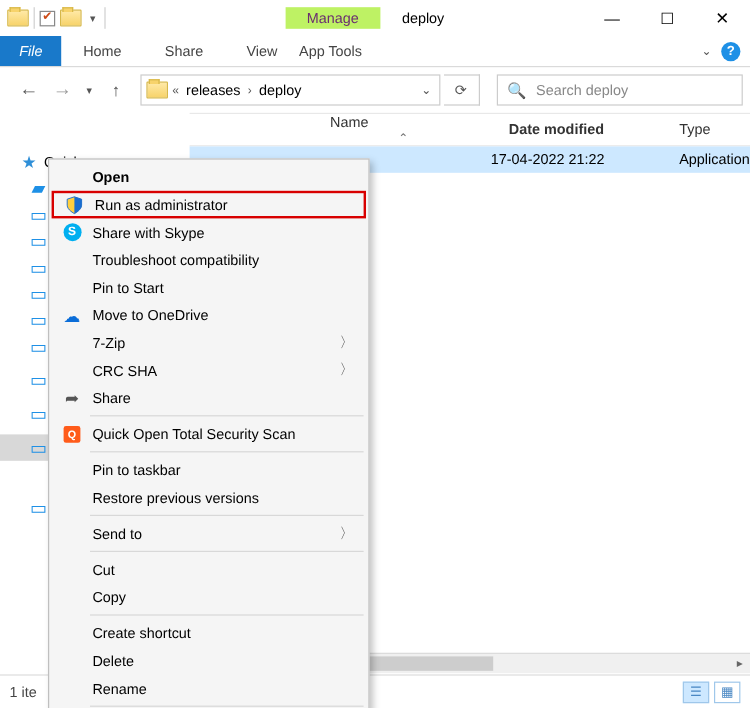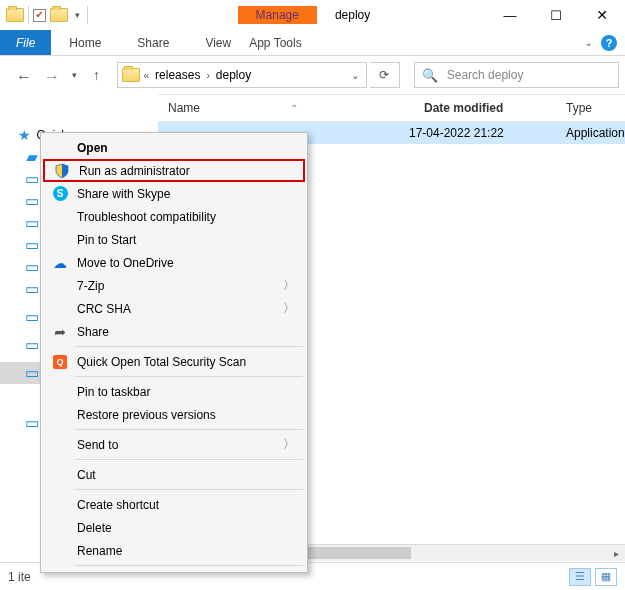--- a/index.html
+++ b/index.html
@@ -8,21 +8,21 @@
     
     .titlebar { height: 30px; display: flex; align-items: center; border-bottom: 0; }
     .qat { display: flex; align-items: center; padding-left: 6px; gap: 4px; }
     .folder-mini { width: 18px; height: 14px; background: linear-gradient(#ffe9a6,#f7d36b); border: 1px solid #d7b849; border-radius: 1px; position: relative; }
     .folder-mini::before { content:""; position:absolute; top:-3px; left:1px; width:7px; height:3px; background:#f7d36b; border:1px solid #d7b849; border-bottom:0; }
     .qat-sep { width:1px; height:18px; background:#d0d0d0; }
     .checkbox { width:13px; height:13px; border:1px solid #888; display:flex; align-items:center; justify-content:center; background:#fff;}
     .checkbox .tick { color:#cc4a16; font-size:10px; line-height:1; }
     .qat-caret { color:#555; font-size:9px; padding:0 3px; }
     .title-gap { width:150px; }
-    .manage { background: #f97316; color:#6b2e70; padding:2px 18px; font-size:12px; }
+    .manage { background: #bef264; color:#6b2e70; padding:2px 18px; font-size:12px; }
     .title-text { padding-left: 18px; }
     .spacer { flex:1; }
     .winbtns { display:flex; }
     .winbtn { width:46px; height:30px; display:flex; align-items:center; justify-content:center; font-size:13px; }
     .winbtn.close { font-size:14px; }
 
     
     .ribbon { height:26px; display:flex; align-items:stretch; border-bottom:1px solid #dadada; }
     .file-tab { background:#1979ca; color:#fff; padding:5px 16px; display:flex; align-items:center;font-style:italic; }
     .rtab { padding:5px 18px; color:#444; display:flex; align-items:center; }
@@ -40,21 +40,21 @@
     .addr .folder-mini { margin:0 2px 0 4px; }
     .crumb { padding:0 4px; color:#000; }
     .chev { color:#555; font-size:10px; padding:0 2px;}
     .addr-end { margin-left:auto; padding:0 6px; color:#555; font-size:10px;}
     .refresh { width:30px; height:26px; border:1px solid #ccc; border-left:0; margin-left:-1px; display:flex; align-items:center; justify-content:center; color:#555;}
     .search { flex:1; height:26px; border:1px solid #ccc; margin-left:10px; display:flex; align-items:center; padding:0 8px; color:#888;}
     .search .mag { margin-right:8px; color:#666; font-size:13px;}
 
     
     .colhdr { height:28px; border-top:1px solid #e8e8e8; border-bottom:1px solid #e8e8e8; margin-left:158px; display:flex; align-items:center; color:#333; position:relative;}
-    .colhdr .col { padding-left:10px; }
+    .colhdr .col { padding-left:10px;flex-direction:column; }
     .col-name { width:256px; display:flex; align-items:center; }
     .sort-caret { margin-left:90px; color:#777; font-size:10px; }
     .col-date { width:142px;font-weight:bold; }
     .col-type { }
 
     
     .navpane { position:absolute; left:0; top:122px; width:158px; bottom:28px; padding-top:2px;}
     .np-item { height:22px; display:flex; align-items:center; padding-left:18px; gap:6px; color:#000;}
     .np-item.sel { background:#d8d8d8; }
     .np-star { color:#2f8fd8; font-size:14px;}
@@ -277,20 +277,23 @@
     </div>
   <div class="msep"></div>
   <div class="mi">
       <span>Send to</span>
       <span class="sub">〉</span>
     </div>
   <div class="msep"></div>
   <div class="mi">
       <span>Cut</span>
     </div>
+  <div class="mi">
+      <span>Copy</span>
+    </div>
   <div class="msep"></div>
   <div class="mi">
       <span>Create shortcut</span>
     </div>
   <div class="mi">
       <span>Delete</span>
     </div>
   <div class="mi">
       <span>Rename</span>
     </div>

